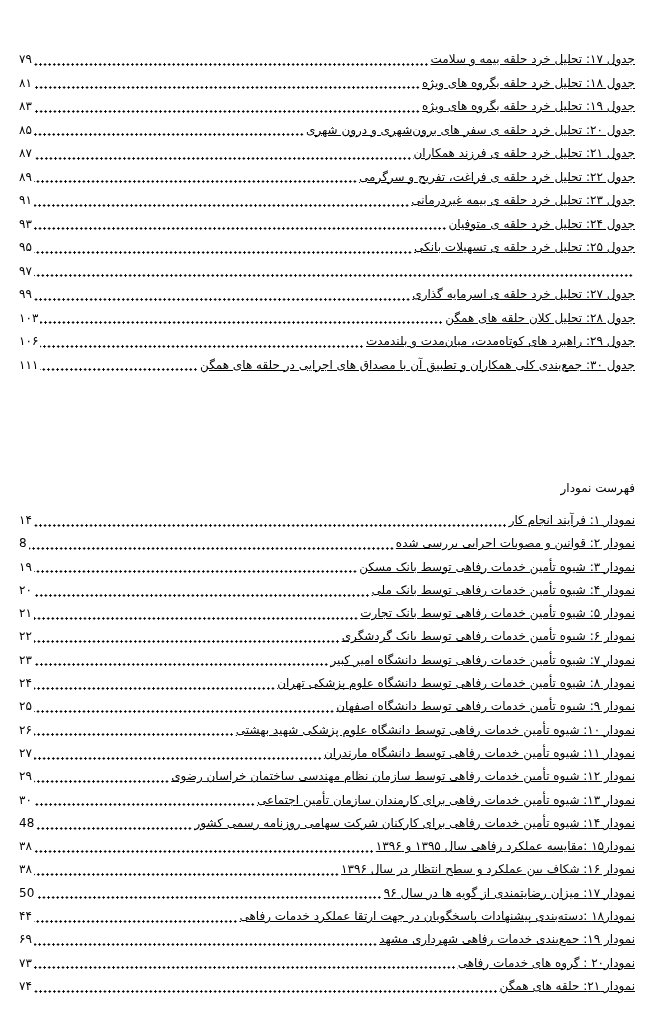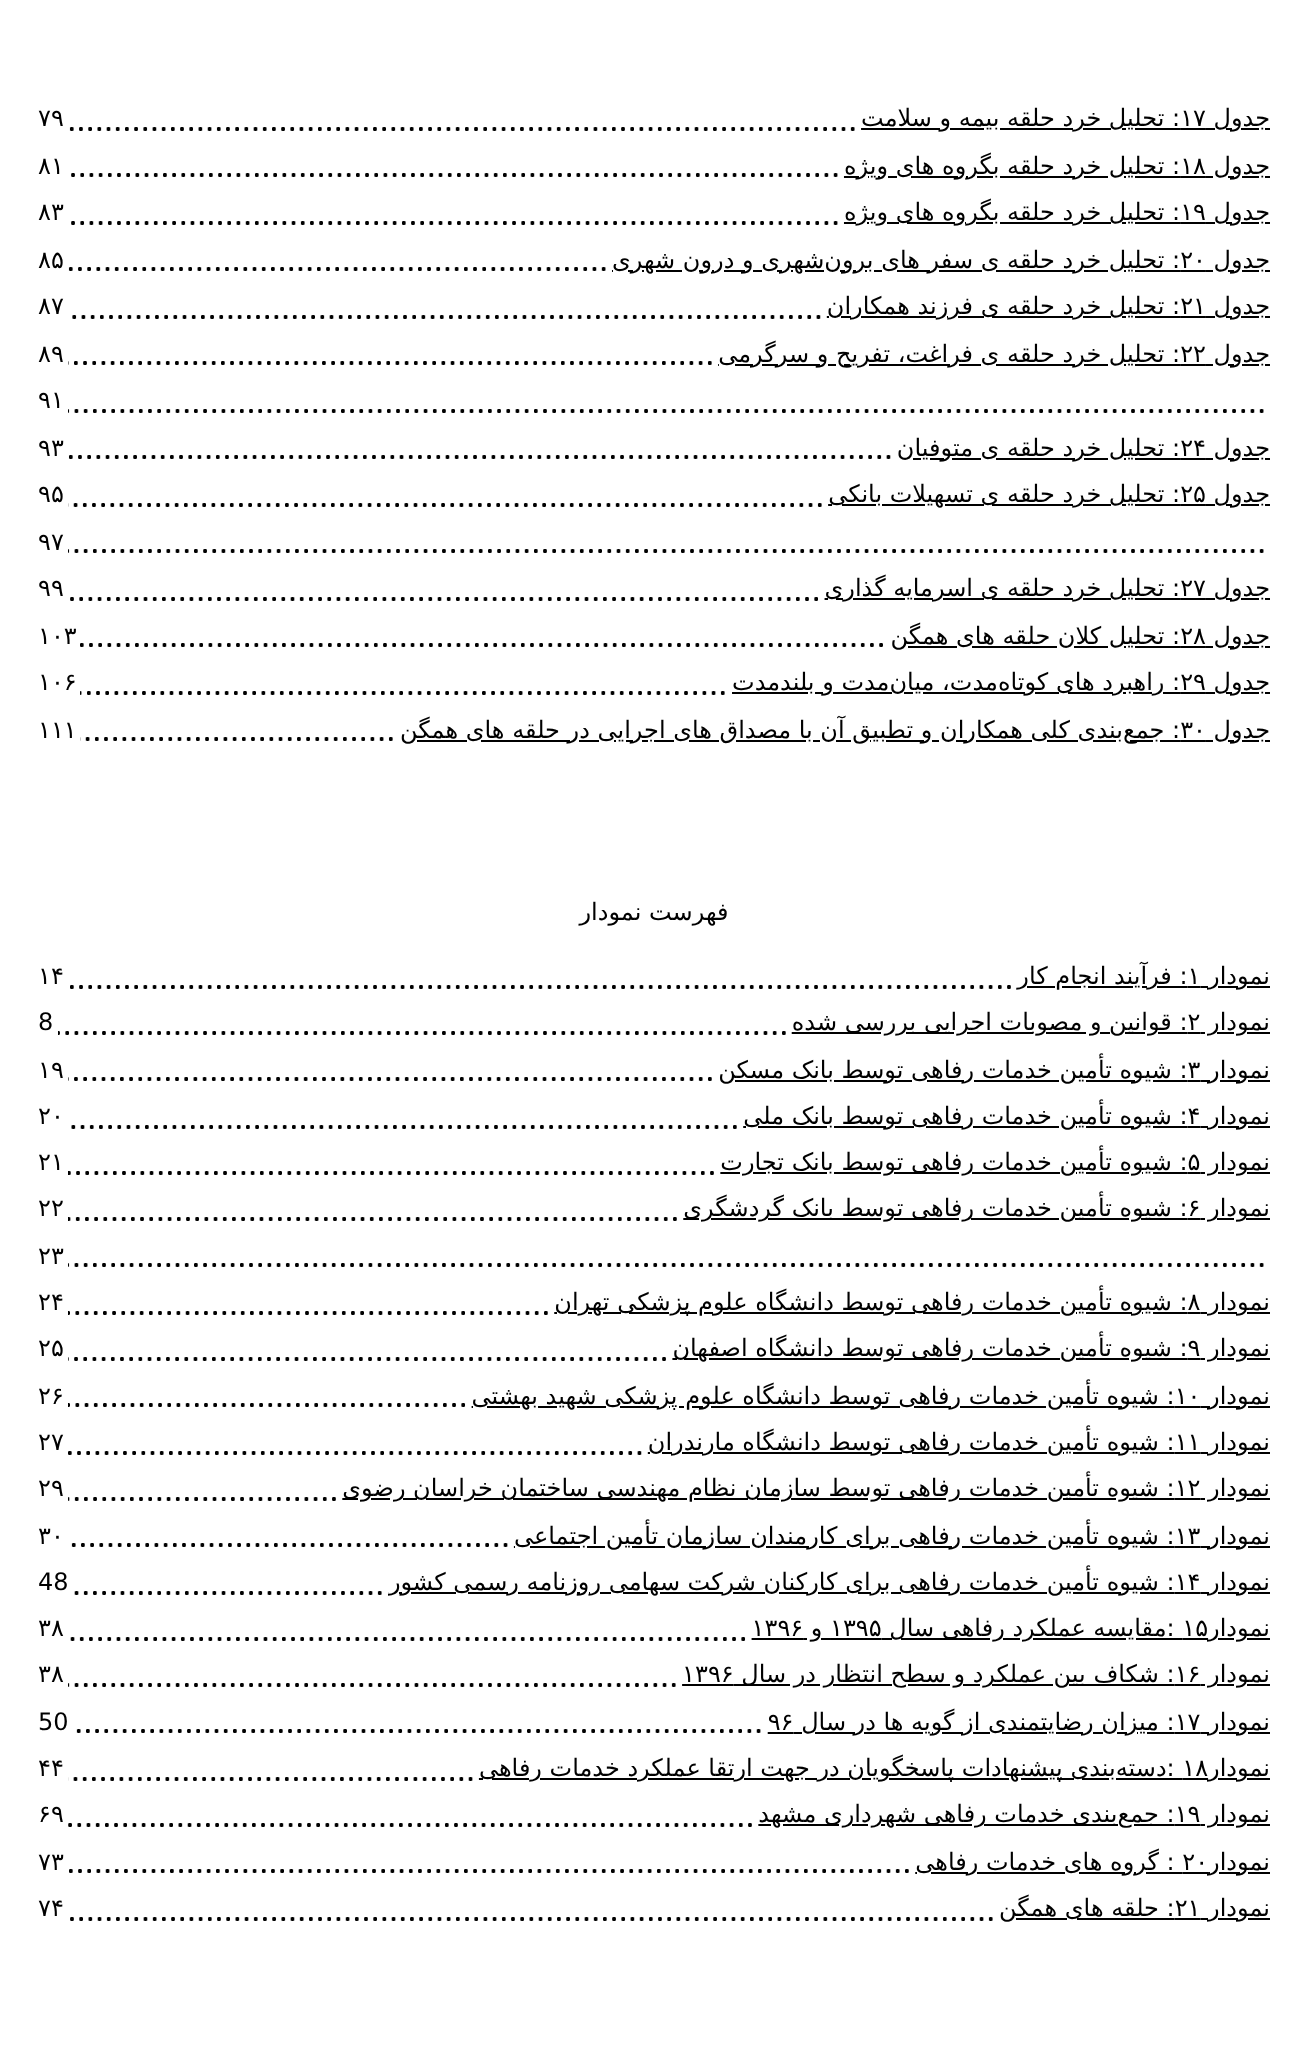--- a/index.html
+++ b/index.html
@@ -44,24 +44,24 @@
     background-size: 4.6px 4.6px;
     background-repeat: repeat-x;
     background-position: right calc(100% - 5px);
   }
   .toc-page {
     white-space: nowrap;
     flex: 0 0 auto;
   }
   .section-heading {
     direction: rtl;
-    text-align: center;
+    text-align: right;
     height: 23px;
     line-height: 23px;
-    margin-top: 68px;
+    margin-top: 100px;
     margin-bottom: 9px;
   }
 </style>
 </head>
 <body>
 
 <div class="page">
 
   <div class="toc tables">
   <div class="toc-row">
@@ -94,20 +94,21 @@
     <span class="toc-page">۸۷</span>
   </div>
 
   <div class="toc-row">
     <span class="toc-title">جدول ۲۲: تحلیل خرد حلقه ی فراغت، تفریح و سرگرمی</span>
     <span class="dot-leader"></span>
     <span class="toc-page">۸۹</span>
   </div>
 
   <div class="toc-row">
+    <span class="toc-title">جدول ۲۳: تحلیل خرد حلقه ی بیمه غیردرمانی</span>
     <span class="dot-leader"></span>
     <span class="toc-page">۹۱</span>
   </div>
 
   <div class="toc-row">
     <span class="toc-title">جدول ۲۴: تحلیل خرد حلقه ی متوفیان</span>
     <span class="dot-leader"></span>
     <span class="toc-page">۹۳</span>
   </div>
 
@@ -180,20 +181,21 @@
     <span class="toc-page">۲۱</span>
   </div>
 
   <div class="toc-row">
     <span class="toc-title">نمودار ۶: شیوه تأمین خدمات رفاهی توسط بانک گردشگری</span>
     <span class="dot-leader"></span>
     <span class="toc-page">۲۲</span>
   </div>
 
   <div class="toc-row">
+    <span class="toc-title">نمودار ۷: شیوه تأمین خدمات رفاهی توسط دانشگاه امیر کبیر</span>
     <span class="dot-leader"></span>
     <span class="toc-page">۲۳</span>
   </div>
 
   <div class="toc-row">
     <span class="toc-title">نمودار ۸: شیوه تأمین خدمات رفاهی توسط دانشگاه علوم پزشکی تهران</span>
     <span class="dot-leader"></span>
     <span class="toc-page">۲۴</span>
   </div>
 

